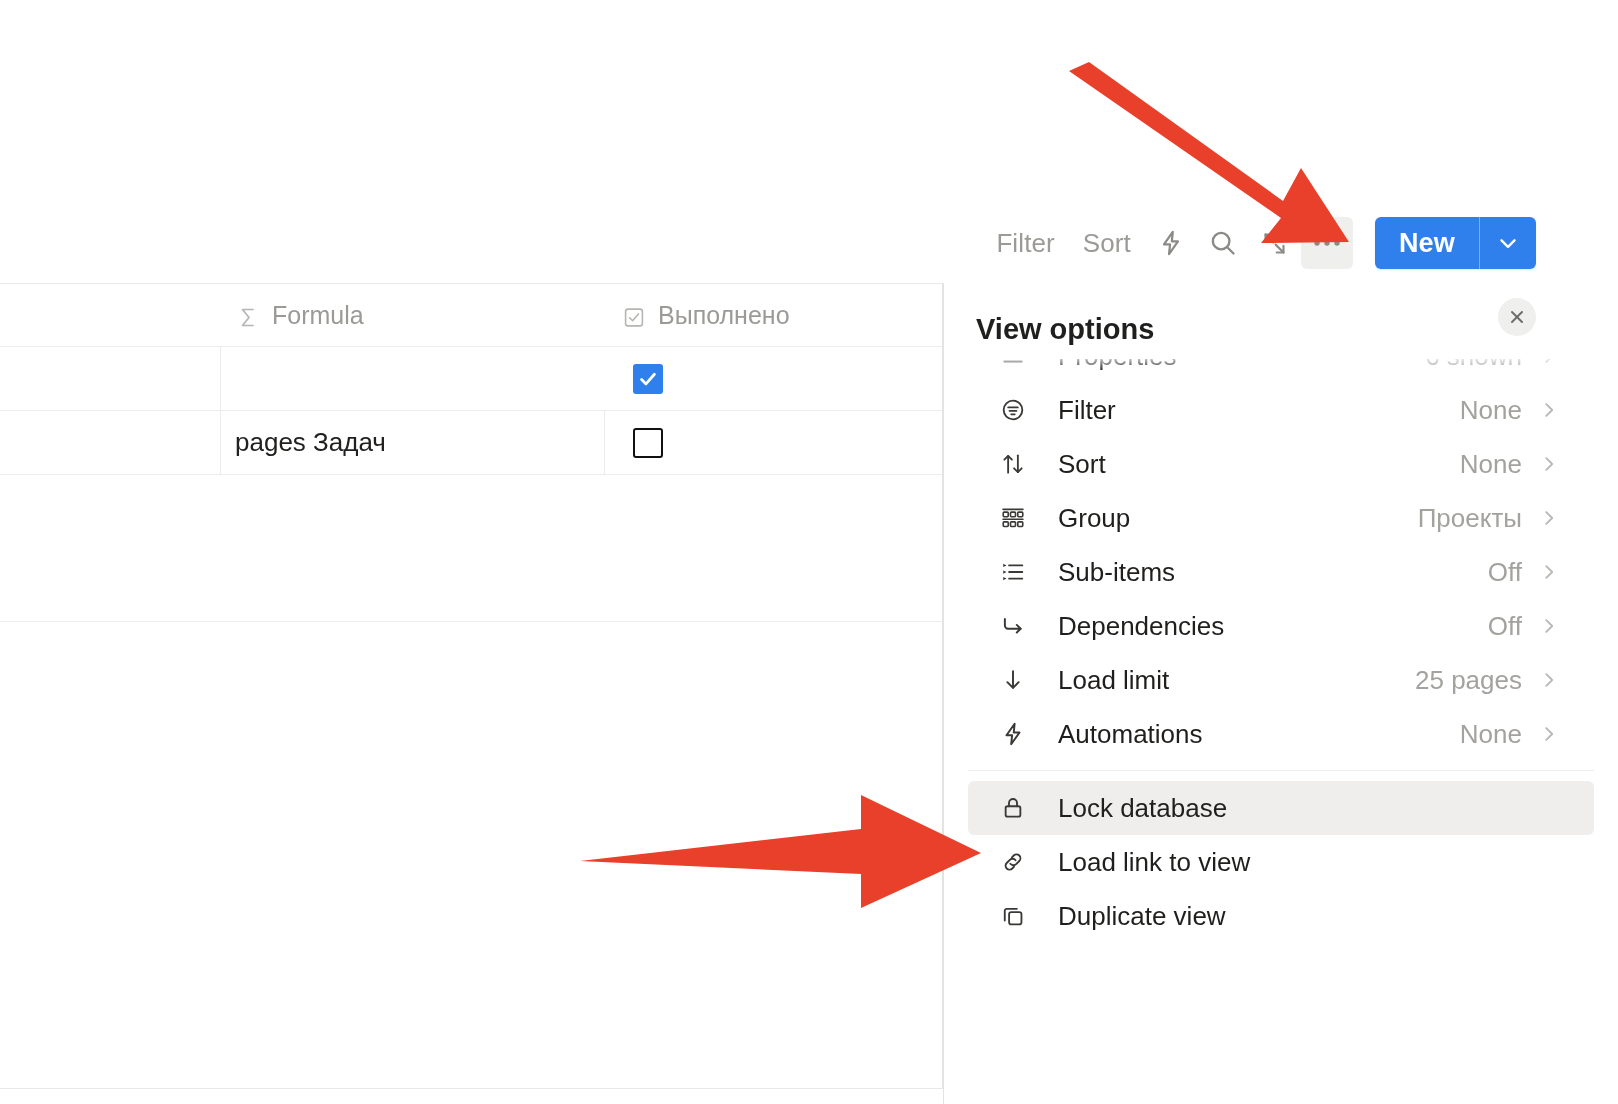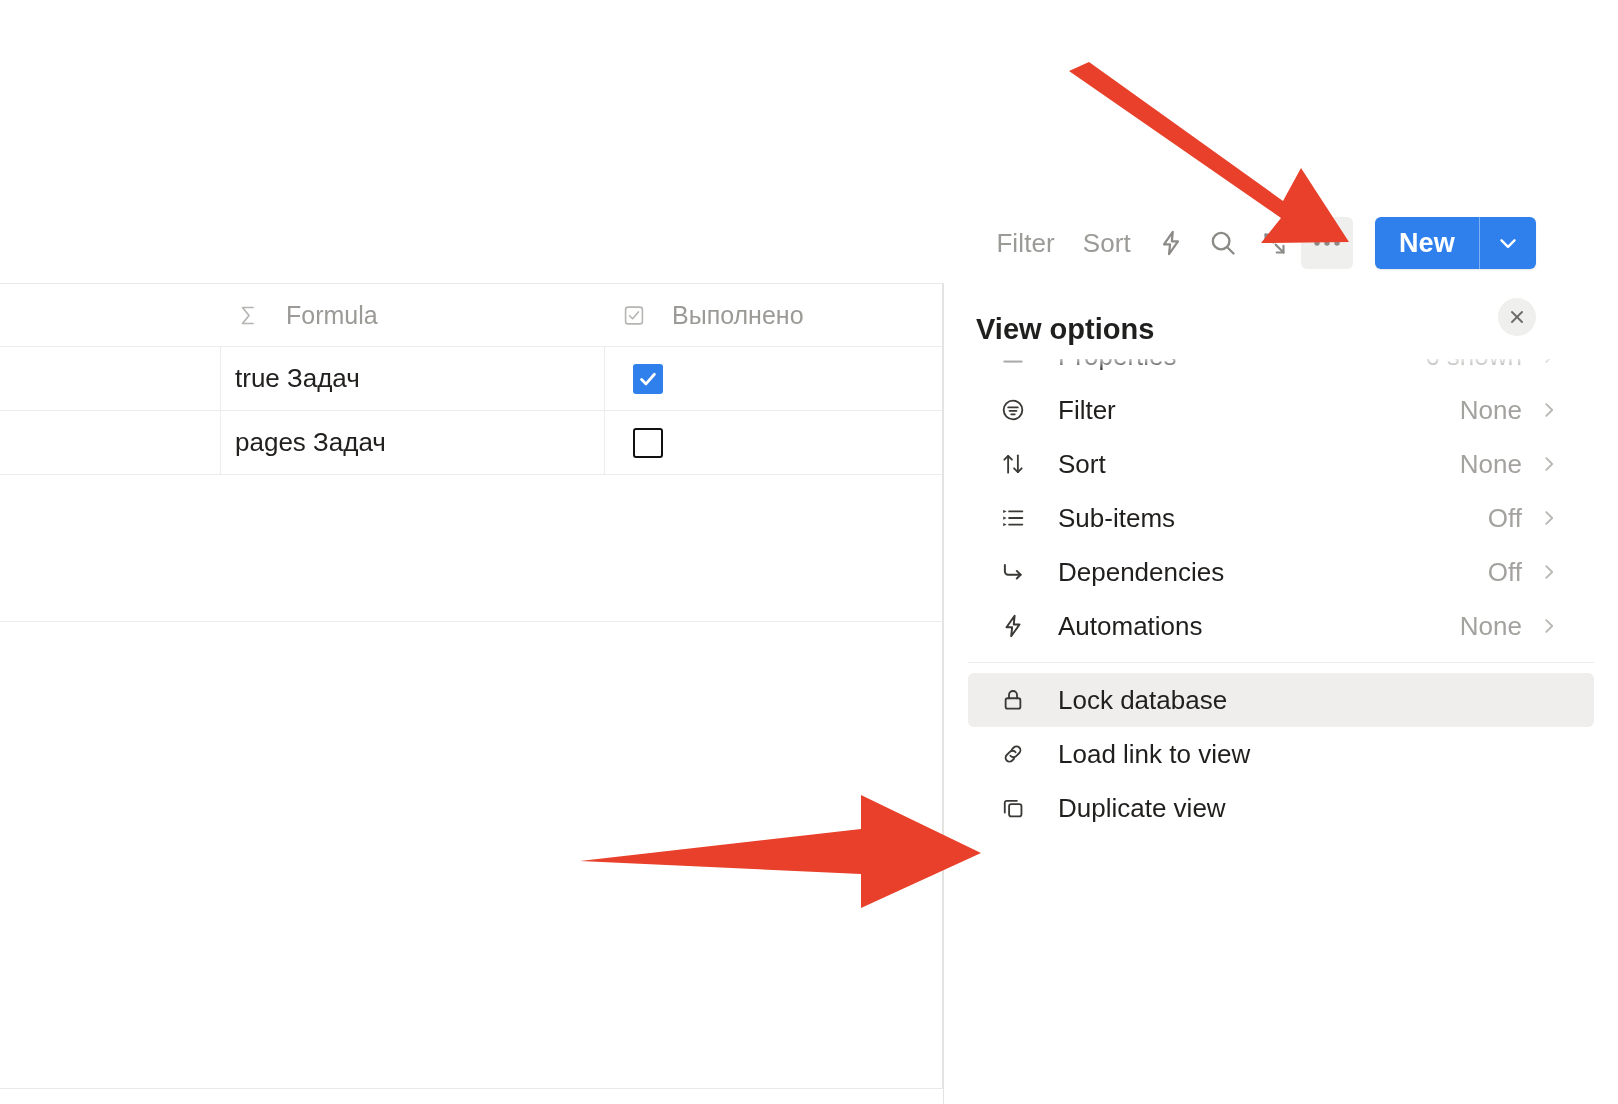--- a/index.html
+++ b/index.html
@@ -82,22 +82,22 @@
     border-bottom: 1px solid #e9e9e7;
   }
   .thead {
     height: 62px;
     display: flex;
     align-items: center;
     position: relative;
   }
   .th {
     display: flex;
-    align-items: center;
-    gap: 26px;
+    align-items: flex-end;
+    gap: 12px;
     font-size: 25px;
     color: #9b9a97;
     position: absolute;
     top: 50%;
     transform: translateY(-50%);
   }
   .th .ic { color: #b6b5b2; display: flex; align-items: center; }
   .th-formula { left: 236px; }
   .th-done { left: 622px; }
 
@@ -295,21 +295,20 @@
             <rect x="3.6" y="3.6" width="16.8" height="16.8" rx="2.4"></rect>
             <polyline points="7.6,12.2 10.6,15.2 16.4,8.4"></polyline>
           </svg>
         </span>
         <span>Выполнено</span>
       </div>
     </div>
 
     <div class="row">
       <div class="cell cell-a"></div>
-      <div class="cell cell-b">true Задач</div>
       <div class="cell cell-c">
         <span class="chk on">
           <svg width="22" height="22" viewBox="0 0 24 24" fill="none" stroke="#ffffff" stroke-width="3" stroke-linecap="round" stroke-linejoin="round">
             <polyline points="5,12.6 9.8,17.4 19,6.8"></polyline>
           </svg>
         </span>
       </div>
     </div>
 
     <div class="row">
@@ -375,20 +374,41 @@
         </span>
         <span class="mi-label">Sort</span>
         <span class="mi-val">None</span>
         <span class="mi-chev">
           <svg width="22" height="22" viewBox="0 0 24 24" fill="none" stroke="currentColor" stroke-width="2" stroke-linecap="round" stroke-linejoin="round">
               <polyline points="9,5.5 15.5,12 9,18.5"></polyline>
             </svg>
         </span>
       </div>
 
+      <div class="mi">
+        <span class="mi-ic">
+          <svg width="26" height="26" viewBox="0 0 24 24" fill="none" stroke="currentColor" stroke-width="1.5">
+            <line x1="2.8" y1="4" x2="21.2" y2="4" stroke-linecap="round"></line>
+            <rect x="3" y="6.6" width="4.6" height="4.2" rx="0.8"></rect>
+            <rect x="9.7" y="6.6" width="4.6" height="4.2" rx="0.8"></rect>
+            <rect x="16.4" y="6.6" width="4.6" height="4.2" rx="0.8"></rect>
+            <line x1="2.8" y1="13.2" x2="21.2" y2="13.2" stroke-linecap="round"></line>
+            <rect x="3" y="15.6" width="4.6" height="4.2" rx="0.8"></rect>
+            <rect x="9.7" y="15.6" width="4.6" height="4.2" rx="0.8"></rect>
+            <rect x="16.4" y="15.6" width="4.6" height="4.2" rx="0.8"></rect>
+          </svg>
+        </span>
+        <span class="mi-label">Group</span>
+        <span class="mi-val">Проекты</span>
+        <span class="mi-chev">
+          <svg width="22" height="22" viewBox="0 0 24 24" fill="none" stroke="currentColor" stroke-width="2" stroke-linecap="round" stroke-linejoin="round">
+              <polyline points="9,5.5 15.5,12 9,18.5"></polyline>
+            </svg>
+        </span>
+      </div>
 
       <div class="mi">
         <span class="mi-ic">
           <svg width="26" height="26" viewBox="0 0 24 24" fill="none" stroke="currentColor" stroke-width="1.7" stroke-linecap="round">
             <polygon points="3,4.4 6,5.9 3,7.4" fill="currentColor" stroke="none"></polygon>
             <line x1="8.4" y1="5.9" x2="20.6" y2="5.9"></line>
             <polygon points="3,10.5 6,12 3,13.5" fill="currentColor" stroke="none"></polygon>
             <line x1="8.4" y1="12" x2="20.6" y2="12"></line>
             <polygon points="3,16.6 6,18.1 3,19.6" fill="currentColor" stroke="none"></polygon>
             <line x1="8.4" y1="18.1" x2="20.6" y2="18.1"></line>
@@ -412,20 +432,35 @@
         </span>
         <span class="mi-label">Dependencies</span>
         <span class="mi-val">Off</span>
         <span class="mi-chev">
           <svg width="22" height="22" viewBox="0 0 24 24" fill="none" stroke="currentColor" stroke-width="2" stroke-linecap="round" stroke-linejoin="round">
               <polyline points="9,5.5 15.5,12 9,18.5"></polyline>
             </svg>
         </span>
       </div>
 
+      <div class="mi">
+        <span class="mi-ic">
+          <svg width="26" height="26" viewBox="0 0 24 24" fill="none" stroke="currentColor" stroke-width="1.8" stroke-linecap="round" stroke-linejoin="round">
+            <line x1="12" y1="4" x2="12" y2="19"></line>
+              <polyline points="6.8,14 12,19.3 17.2,14"></polyline>
+          </svg>
+        </span>
+        <span class="mi-label">Load limit</span>
+        <span class="mi-val">25 pages</span>
+        <span class="mi-chev">
+          <svg width="22" height="22" viewBox="0 0 24 24" fill="none" stroke="currentColor" stroke-width="2" stroke-linecap="round" stroke-linejoin="round">
+              <polyline points="9,5.5 15.5,12 9,18.5"></polyline>
+            </svg>
+        </span>
+      </div>
 
       <div class="mi">
         <span class="mi-ic">
           <svg width="26" height="26" viewBox="0 0 24 24" fill="none" stroke="currentColor" stroke-width="1.8" stroke-linejoin="round" stroke-linecap="round">
             <path d="M13.5 2.5 L6 13.2 L11.2 13.2 L10.3 21.5 L18 10.6 L12.7 10.6 Z"></path>
           </svg>
         </span>
         <span class="mi-label">Automations</span>
         <span class="mi-val">None</span>
         <span class="mi-chev">

